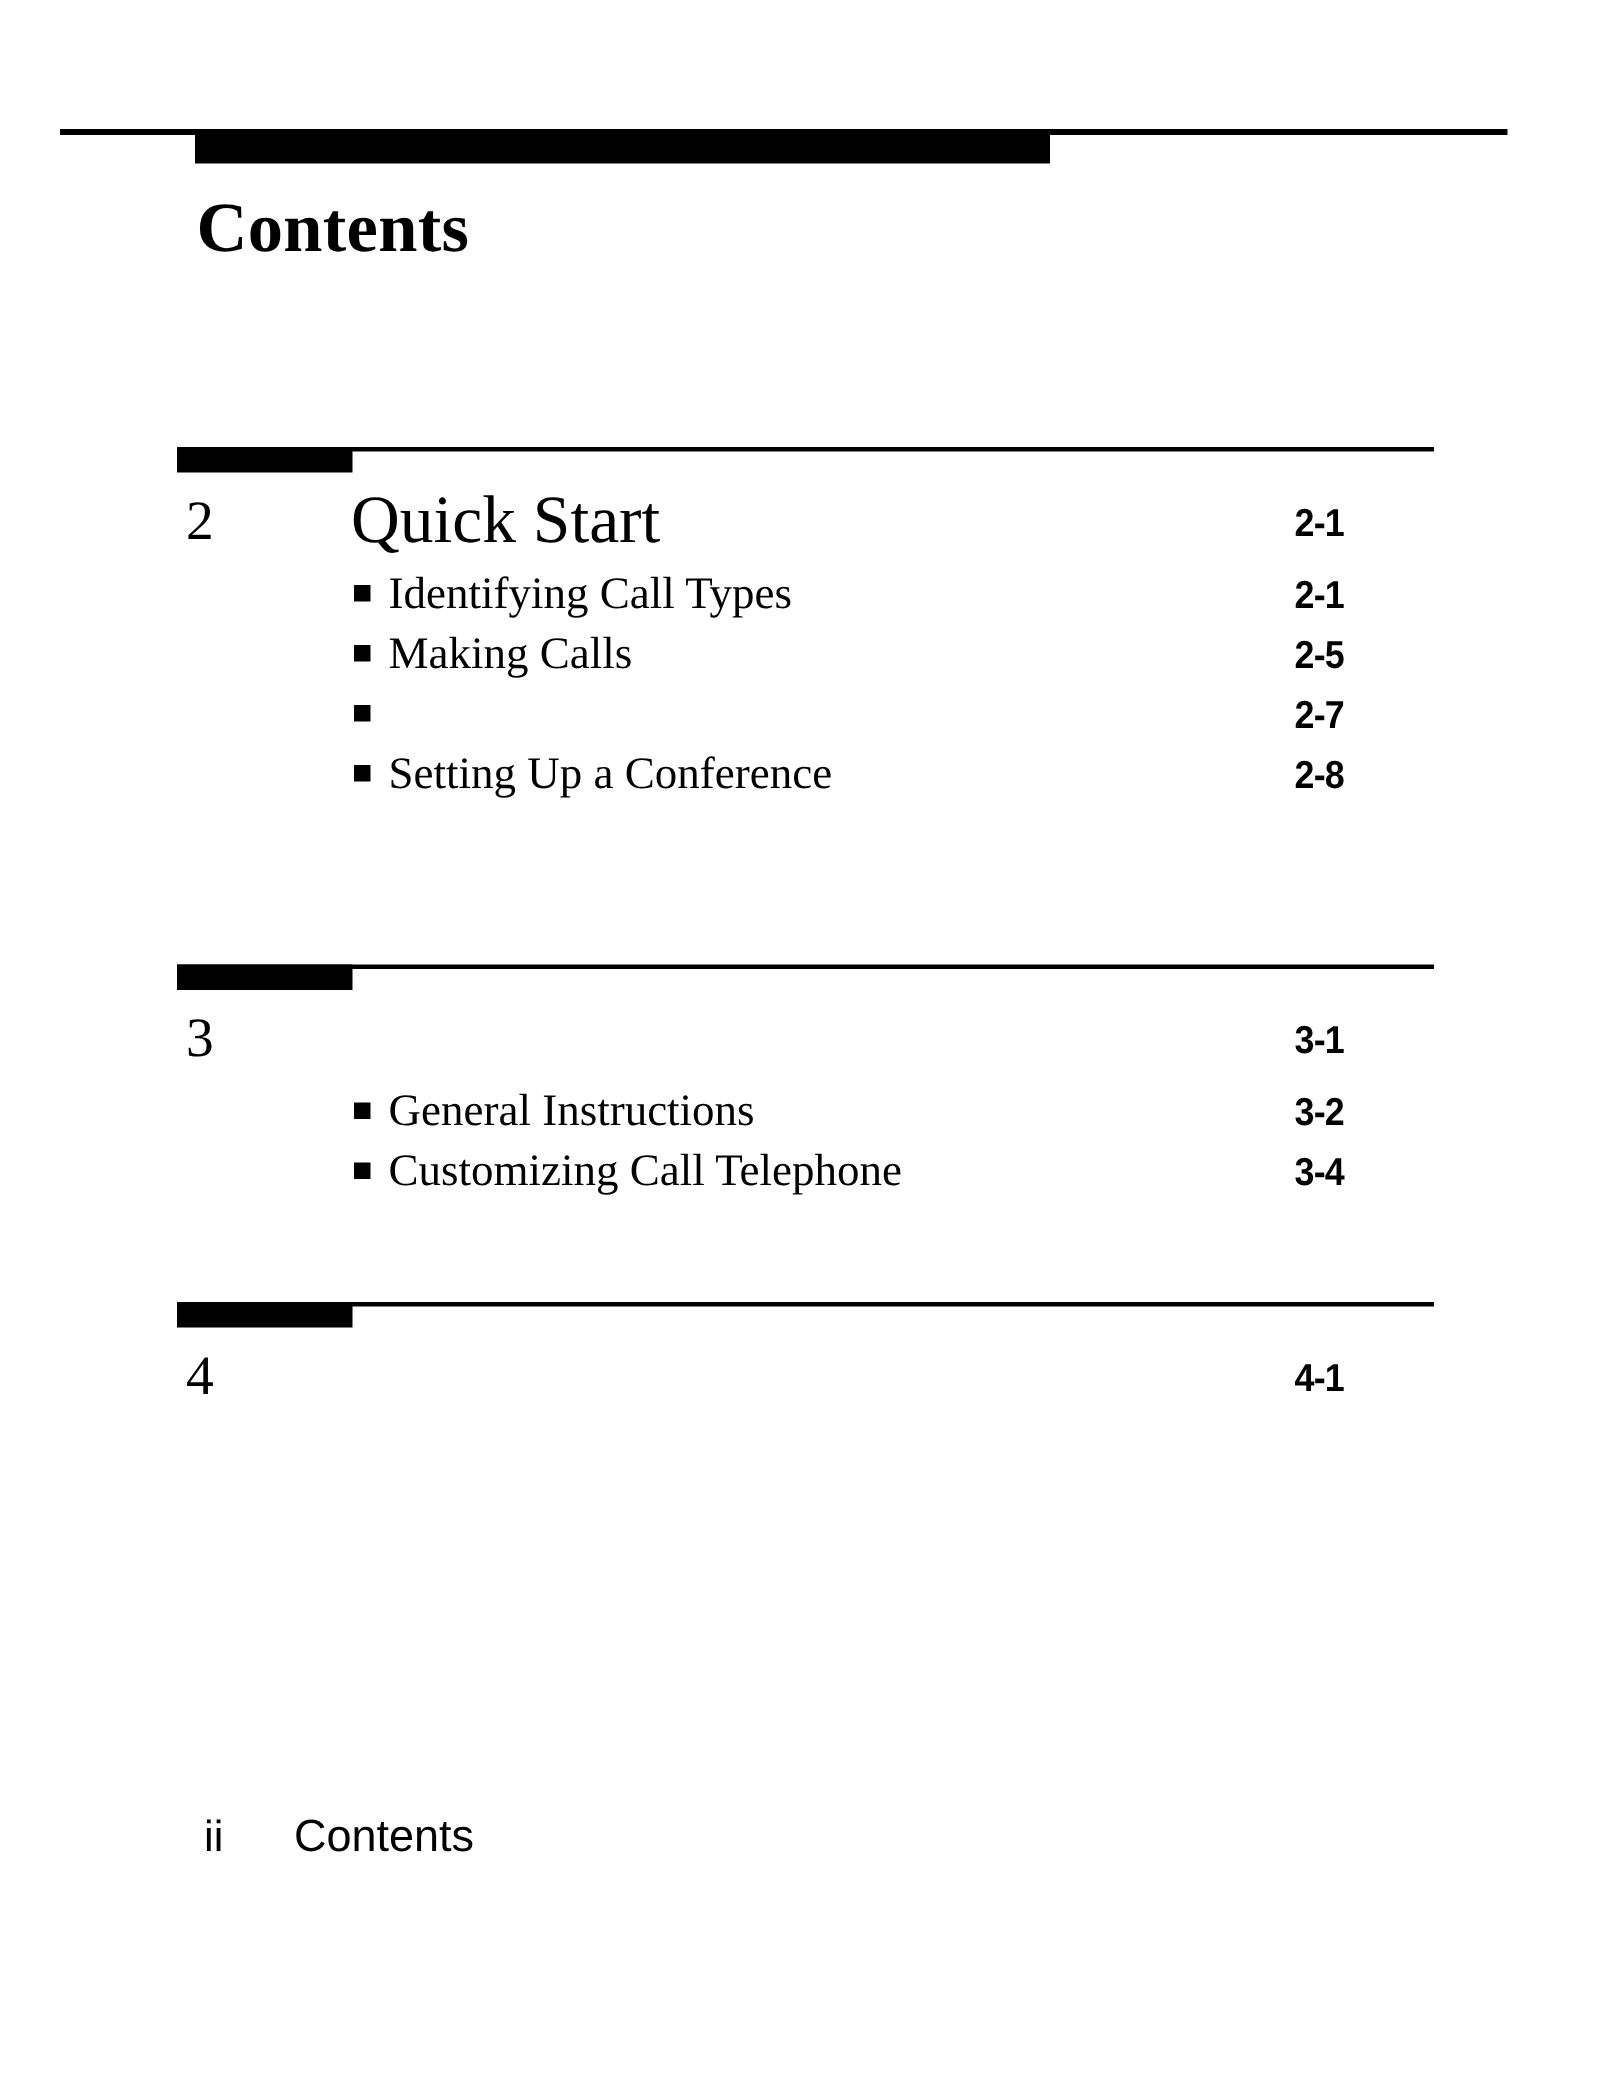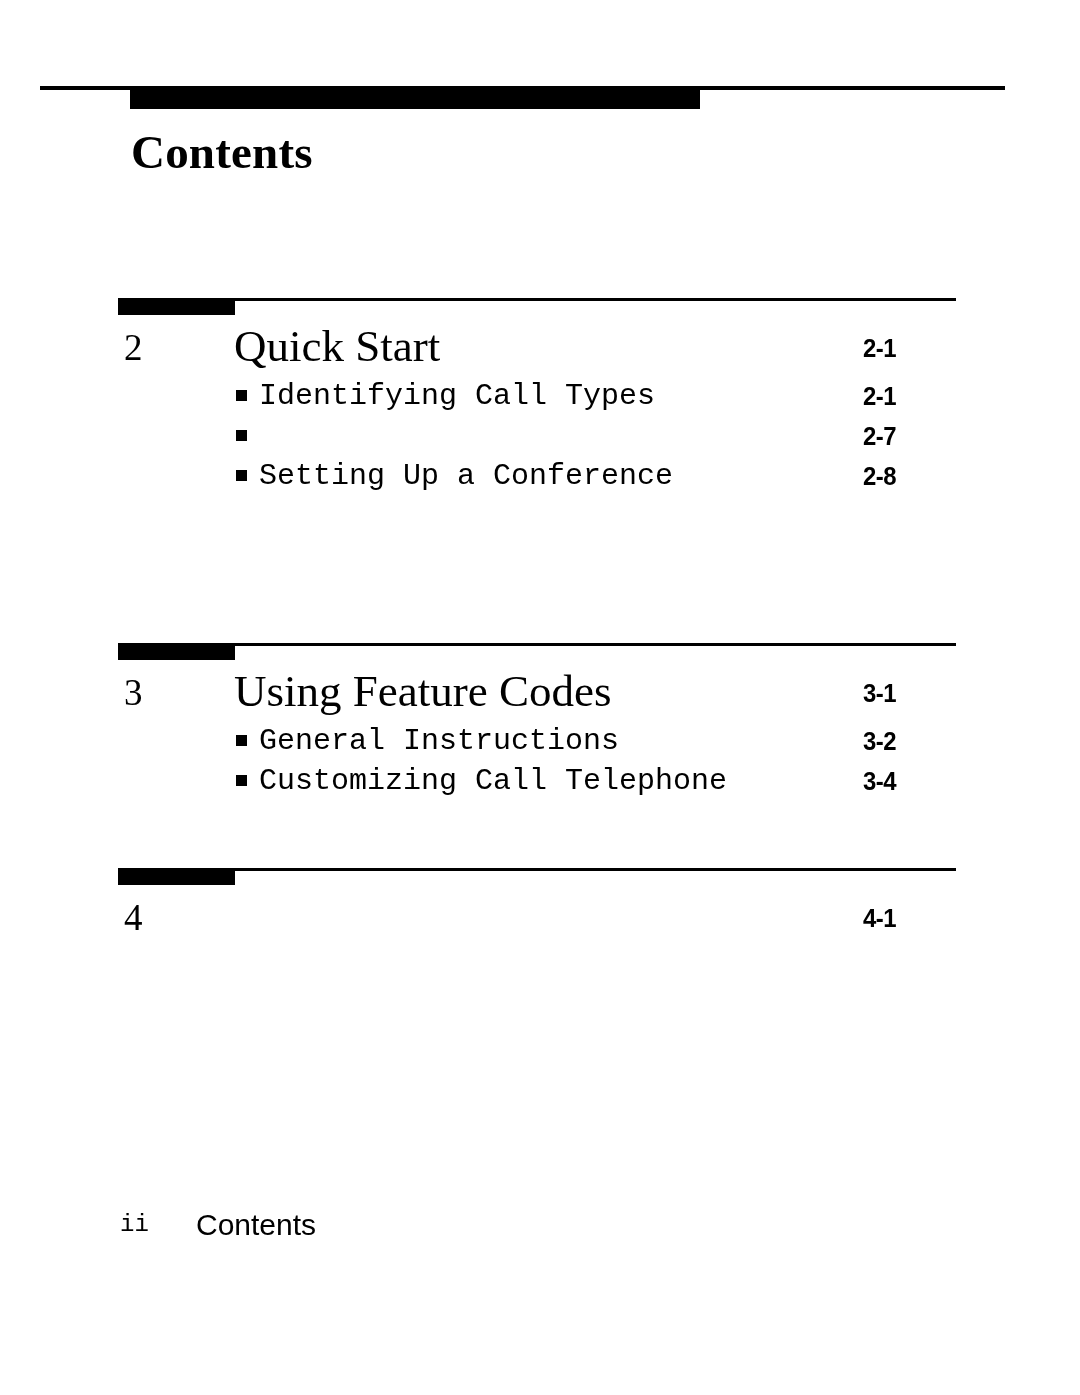--- a/index.html
+++ b/index.html
@@ -124,21 +124,21 @@
     left: 236px;
     top: 14px;
     width: 11px;
     height: 11px;
     background: #000000;
   }
   .entry-label {
     position: absolute;
     left: 259px;
     top: 0;
-    font-family: Liberation Mono, monospace;
+    font-family: Liberation Serif, serif;
     font-weight: normal;
     font-size: 30px;
     line-height: 40px;
     white-space: nowrap;
   }
   .entry-page {
     position: absolute;
     left: 863px;
     top: 2px;
     font-family: "Liberation Sans", sans-serif;
@@ -154,24 +154,24 @@
   
   #footer {
     position: absolute;
     left: 0;
     top: 1205px;
     width: 1080px;
     height: 44px;
   }
   #footer-folio {
     position: absolute;
-    left: 120px;
-    top: 0;
-    font-family: Liberation Mono, monospace;
-    font-size: 24px;
+    left: 136px;
+    top: 0;
+    font-family: Liberation Sans, sans-serif;
+    font-size: 29px;
     line-height: 40px;
   }
   #footer-label {
     position: absolute;
     left: 196px;
     top: 0;
     font-family: "Liberation Sans", sans-serif;
     font-size: 30px;
     line-height: 40px;
     white-space: nowrap;
@@ -194,36 +194,40 @@
     <span class="chapter-page">2-1</span>
   </div>
   <div class="entry-list" style="top:78px;">
     <div class="entry-row">
       <span class="entry-bullet"></span>
       <span class="entry-label">Identifying Call Types</span>
       <span class="entry-page">2-1</span>
     </div>
     <div class="entry-row">
       <span class="entry-bullet"></span>
+      <span class="entry-label">Making Calls</span>
+      <span class="entry-page">2-5</span>
+    </div>
+    <div class="entry-row">
+      <span class="entry-bullet"></span>
       <span class="entry-page">2-7</span>
     </div>
     <div class="entry-row">
       <span class="entry-bullet"></span>
       <span class="entry-label">Setting Up a Conference</span>
       <span class="entry-page">2-8</span>
     </div>
   </div>
 </div>
 
 <div class="chapter-block" style="top:643px;">
   <div class="chapter-rule"></div>
   <div class="chapter-tab"></div>
   <div class="chapter-line">
     <span class="chapter-number">3</span>
-    <span class="chapter-title">Using Feature Codes</span>
     <span class="chapter-page">3-1</span>
   </div>
   <div class="entry-list" style="top:78px;">
     <div class="entry-row">
       <span class="entry-bullet"></span>
       <span class="entry-label">General Instructions</span>
       <span class="entry-page">3-2</span>
     </div>
     <div class="entry-row">
       <span class="entry-bullet"></span>

